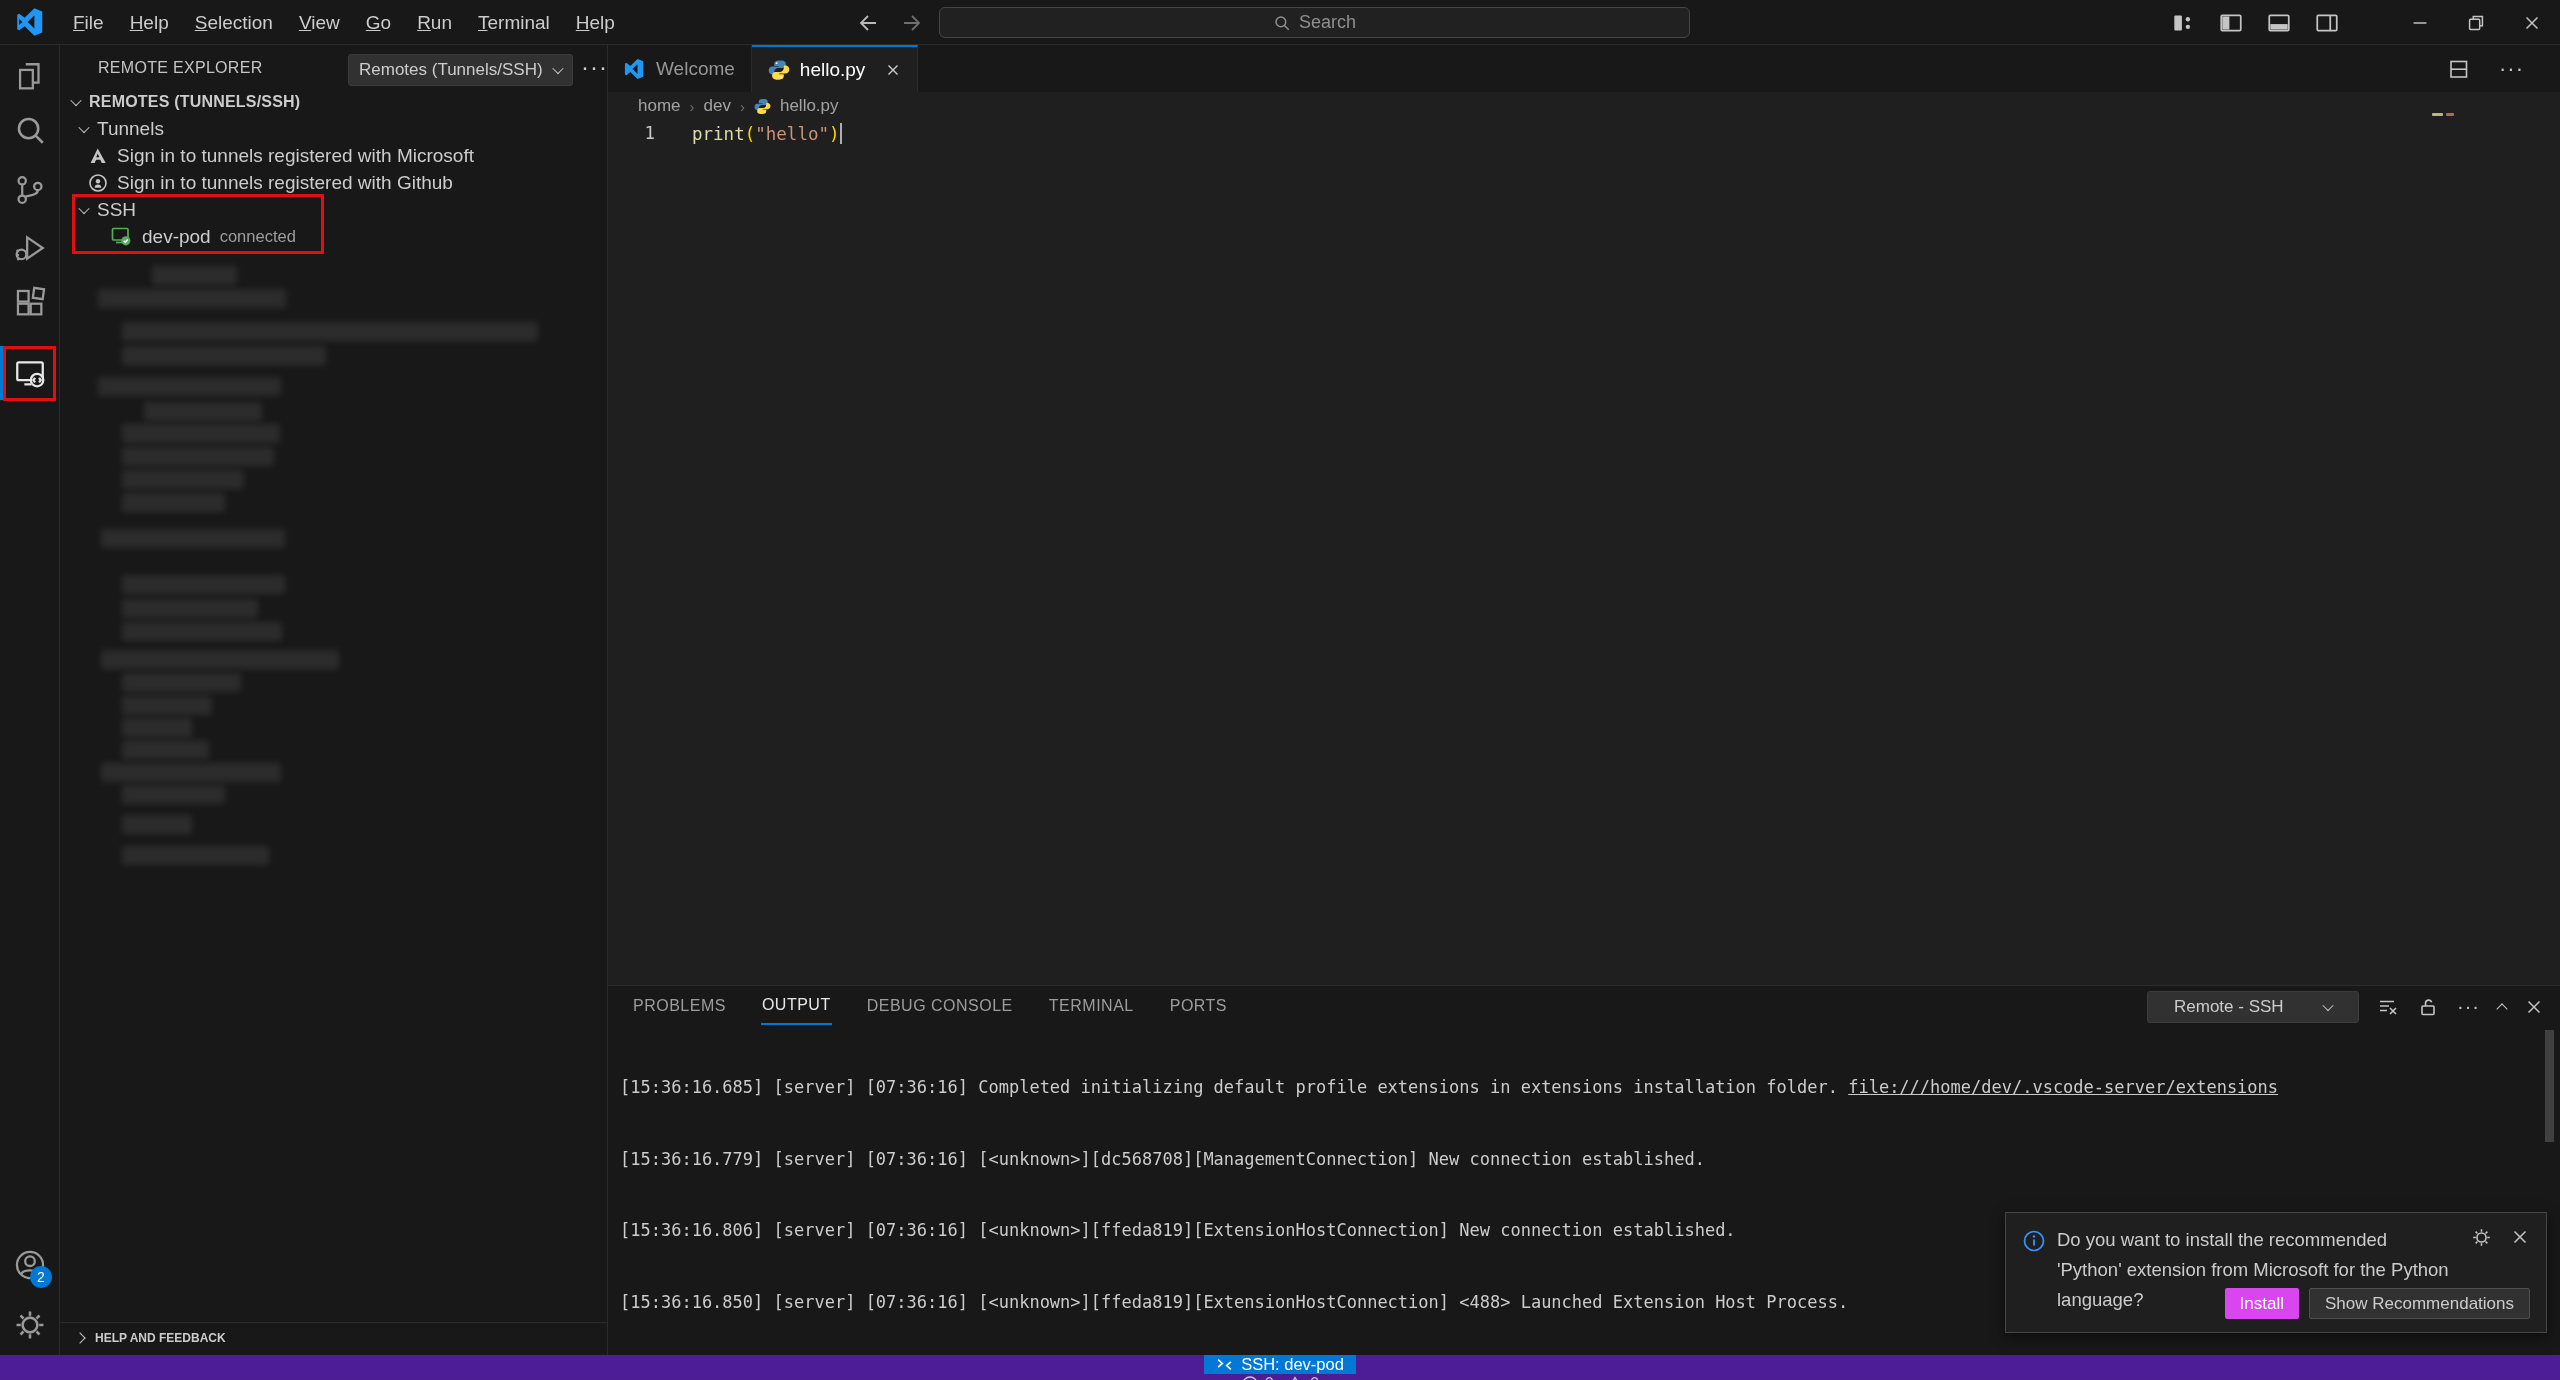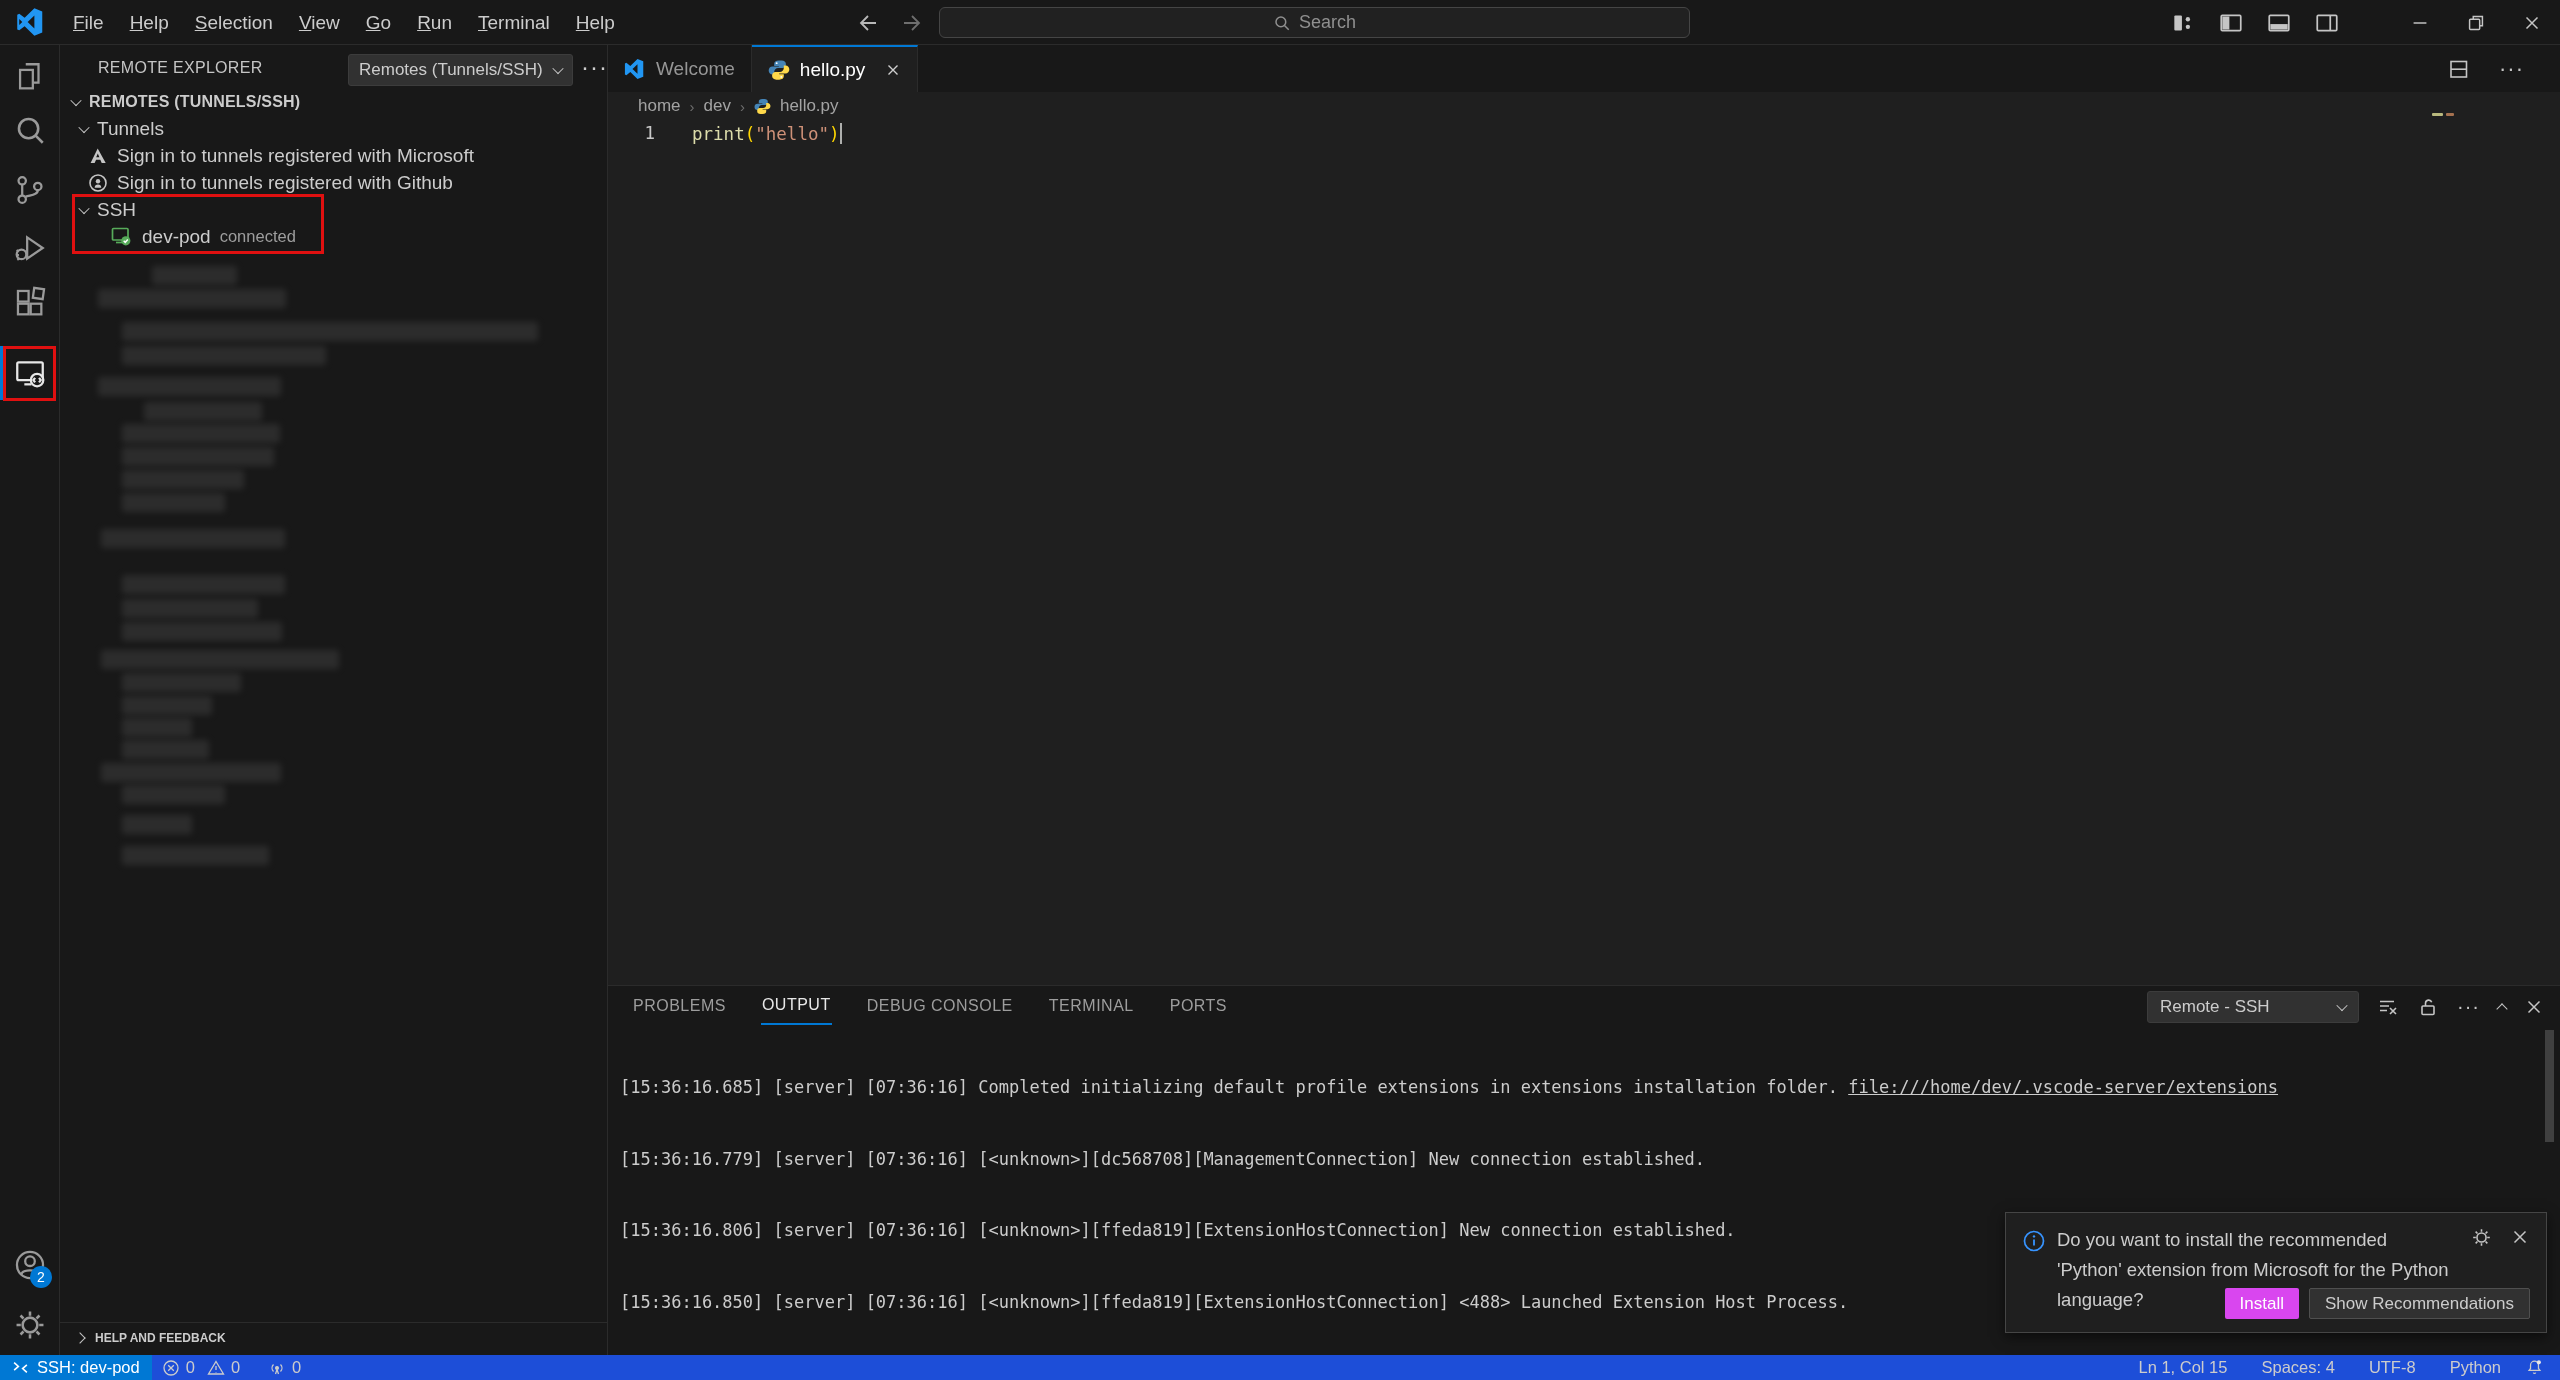--- a/index.html
+++ b/index.html
@@ -70,31 +70,31 @@
 
   
   .panel { position:absolute; left:608px; top:985px; width:1952px; height:370px; background:#181818;
            border-top:1px solid #2b2b2b; }
   .panel-tabs { height:40px; display:flex; align-items:center; gap:34px; padding-left:24px;
                 font-size:16px; letter-spacing:.5px; color:#9d9d9d; }
   .ptab { padding:9px 1px; }
   .ptab.active { color:#e7e7e7; border-bottom:2px solid #0078d4; }
   .panel-controls { position:absolute; right:16px; top:4px; height:33px; display:flex; align-items:center; gap:18px; color:#c5c5c5; }
   .channel-select { width:212px; height:32px; background:#313131; border:1px solid #3c3c3c; border-radius:3px;
-                    display:flex; align-items:center; padding:0 12px; font-size:17px; color:#cccccc; }
+                    display:flex; align-items:center; padding:0 26px; font-size:17px; color:#cccccc; }
   .channel-select .lbl { flex:1; }
   .panel-logs { position:absolute; left:12px; top:42px; width:1930px; height:320px; overflow:hidden;
                 font-family:"DejaVu Sans Mono",monospace; font-size:17px; line-height:23.9px;
                 color:#cccccc; white-space:pre; }
   .log-link { text-decoration:underline; }
   .panel-scrollbar { position:absolute; right:6px; top:44px; width:9px; height:112px; background:rgba(140,140,140,.35); }
 
   
-  .statusbar { position:absolute; left:0; top:1355px; width:2560px; height:25px; background:#1d4ed8;
-               display:flex; align-items:center; font-size:16.5px; color:#cccccc; }
+  .statusbar { position:absolute; left:0; top:1355px; width:2560px; height:25px; background:#4c1d95;
+               display:flex; align-items:center; font-size:16.5px; color:#cccccc;flex-direction:column; }
   .sb-remote { height:25px; background:#0078d4; color:#ffffff; display:flex; align-items:center;
                gap:8px; padding:0 12px; font-size:16.5px; }
   .sb-item { display:flex; align-items:center; gap:6px; padding:0 10px; }
   .sb-right { margin-left:auto; display:flex; align-items:center; gap:14px; margin-right:10px;justify-content:flex-end; }
 
   
   .toast { position:absolute; left:2005px; top:1212px; width:542px; height:121px; background:#1f1f1f;
            border:1px solid #454545; box-shadow:0 4px 12px rgba(0,0,0,.55); z-index:60; }
   .toast-msg { position:absolute; left:51px; top:12px; width:392px; font-size:18.5px; line-height:30px; color:#cccccc; }
   .toast-icons { position:absolute; right:16px; top:14px; display:flex; gap:18px; color:#c5c5c5; }

